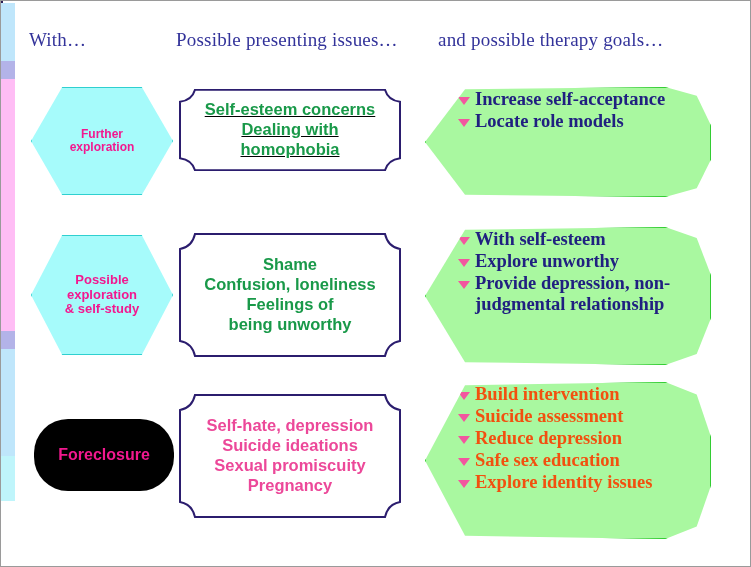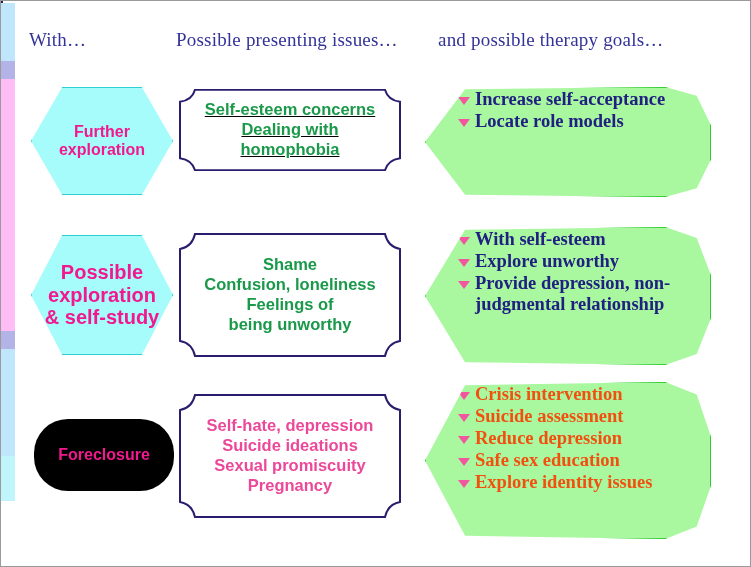--- a/index.html
+++ b/index.html
@@ -175,38 +175,38 @@
       <div class="seg" style="top: 455px; height: 45px; background: rgb(191, 245, 251);"></div>
       <div class="seg" style="top: 500px; height: 65px; background: rgb(255, 255, 255);"></div>
     </div>
 
   <div class="col-header" id="hdr-with" style="color: rgb(51, 51, 154);">With…</div>
   <div class="col-header" id="hdr-issues" style="color: rgb(51, 51, 154);">Possible presenting issues…</div>
   <div class="col-header" id="hdr-goals" style="color: rgb(51, 51, 154);">and possible therapy goals…</div>
 
   <div class="row" id="row-0">
       <div class="stage-hex" style="top: 0px; height: 106px; background: rgb(166, 251, 251);">
-        <div class="stage-label" style="color: rgb(242, 24, 143); font-size: 16px;">Further<br>exploration</div>
+        <div class="stage-label" style="color: rgb(242, 24, 143); font-size: 12px;">Further<br>exploration</div>
       </div>
       <div class="issues-card" style="top: 2px; height: 82px; text-decoration: underline;">
         <svg class="card-svg" viewBox="0 0 222 102" preserveAspectRatio="none">
           <path d="M 16 1 L 206 1 Q 209 14 221 16 L 221 86 Q 209 88 206 101 L 16 101 Q 13 88 1 86 L 1 16 Q 13 14 16 1 Z" fill="#ffffff" stroke="#2b1d6e" stroke-width="2" vector-effect="non-scaling-stroke"></path>
         </svg>
         <div class="issues-text" style="color: rgb(25, 153, 73);">Self-esteem concerns<br>Dealing with<br>homophobia</div>
       </div>
       <div class="goals-shape" style="top: 0px; height: 108px; background: rgb(169, 248, 160); border-color: rgb(51, 204, 51);">
         <ul class="goals-list">
           <li style="color: rgb(32, 32, 128);"><span class="bullet-tri" style="border-top-color: rgb(242, 86, 159);"></span><span>Increase self-acceptance</span></li>
           <li style="color: rgb(32, 32, 128);"><span class="bullet-tri" style="border-top-color: rgb(242, 86, 159);"></span><span>Locate role models</span></li>
         </ul>
       </div>
     </div>
   <div class="row" id="row-1">
       <div class="stage-hex" style="top: 8px; height: 118px; background: rgb(166, 251, 251);">
-        <div class="stage-label" style="color: rgb(242, 24, 143); font-size: 20px;">Possible<br>exploration<br>&amp; self-study</div>
+        <div class="stage-label" style="color: rgb(242, 24, 143); font-size: 13px;">Possible<br>exploration<br>&amp; self-study</div>
       </div>
       <div class="issues-card" style="top: 6px; height: 124px;">
         <svg class="card-svg" viewBox="0 0 222 124" preserveAspectRatio="none">
           <path d="M 16 1 L 206 1 Q 209 14 221 16 L 221 108 Q 209 110 206 123 L 16 123 Q 13 110 1 108 L 1 16 Q 13 14 16 1 Z" fill="#ffffff" stroke="#2b1d6e" stroke-width="2" vector-effect="non-scaling-stroke"></path>
         </svg>
         <div class="issues-text" style="color: rgb(25, 153, 73);">Shame<br>Confusion, loneliness<br>Feelings of<br>being unworthy</div>
       </div>
       <div class="goals-shape" style="top: 0px; height: 136px; background: rgb(169, 248, 160); border-color: rgb(51, 204, 51);">
         <ul class="goals-list">
           <li style="color: rgb(32, 32, 128);"><span class="bullet-tri" style="border-top-color: rgb(242, 86, 159);"></span><span>With self-esteem</span></li>
@@ -220,21 +220,21 @@
         <div class="stage-label" style="color: rgb(242, 24, 143); font-size: 16px;">Foreclosure</div>
       </div>
       <div class="issues-card" style="top: 12px; height: 124px;">
         <svg class="card-svg" viewBox="0 0 222 124" preserveAspectRatio="none">
           <path d="M 16 1 L 206 1 Q 209 14 221 16 L 221 108 Q 209 110 206 123 L 16 123 Q 13 110 1 108 L 1 16 Q 13 14 16 1 Z" fill="#ffffff" stroke="#2b1d6e" stroke-width="2" vector-effect="non-scaling-stroke"></path>
         </svg>
         <div class="issues-text" style="color: #ec4899;">Self-hate, depression<br>Suicide ideations<br>Sexual promiscuity<br>Pregnancy</div>
       </div>
       <div class="goals-shape" style="top: 0px; height: 155px; background: rgb(169, 248, 160); border-color: rgb(51, 204, 51);">
         <ul class="goals-list">
-          <li style="color: rgb(242, 80, 15);"><span class="bullet-tri" style="border-top-color: rgb(242, 86, 159);"></span><span>Crisis intervention</span></li>
+          <li style="color: rgb(242, 80, 15);"><span class="bullet-tri" style="border-top-color: rgb(242, 86, 159);"></span><span>Build intervention</span></li>
           <li style="color: rgb(242, 80, 15);"><span class="bullet-tri" style="border-top-color: rgb(242, 86, 159);"></span><span>Suicide assessment</span></li>
           <li style="color: rgb(242, 80, 15);"><span class="bullet-tri" style="border-top-color: rgb(242, 86, 159);"></span><span>Reduce depression</span></li>
           <li style="color: rgb(242, 80, 15);"><span class="bullet-tri" style="border-top-color: rgb(242, 86, 159);"></span><span>Safe sex education</span></li>
           <li style="color: rgb(242, 80, 15);"><span class="bullet-tri" style="border-top-color: rgb(242, 86, 159);"></span><span>Explore identity issues</span></li>
         </ul>
       </div>
     </div>
 
 </div>
 

